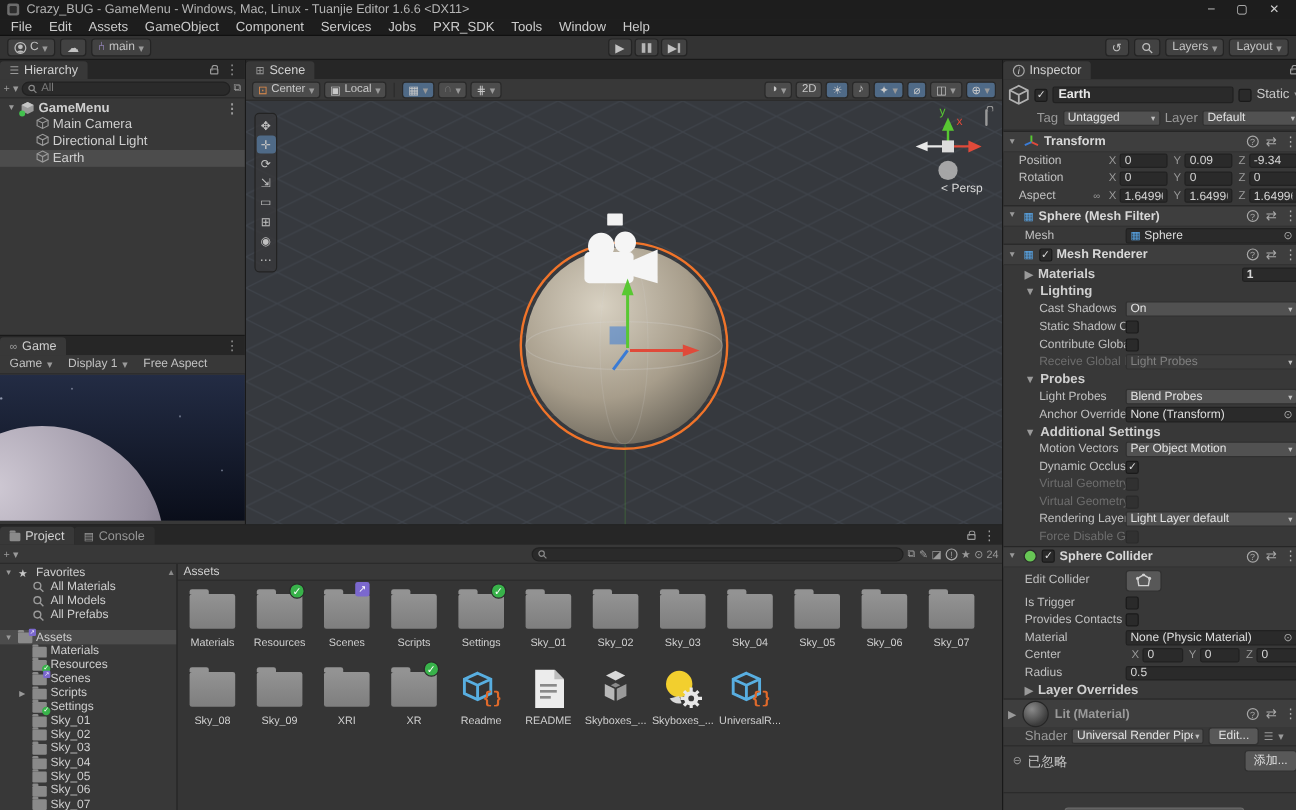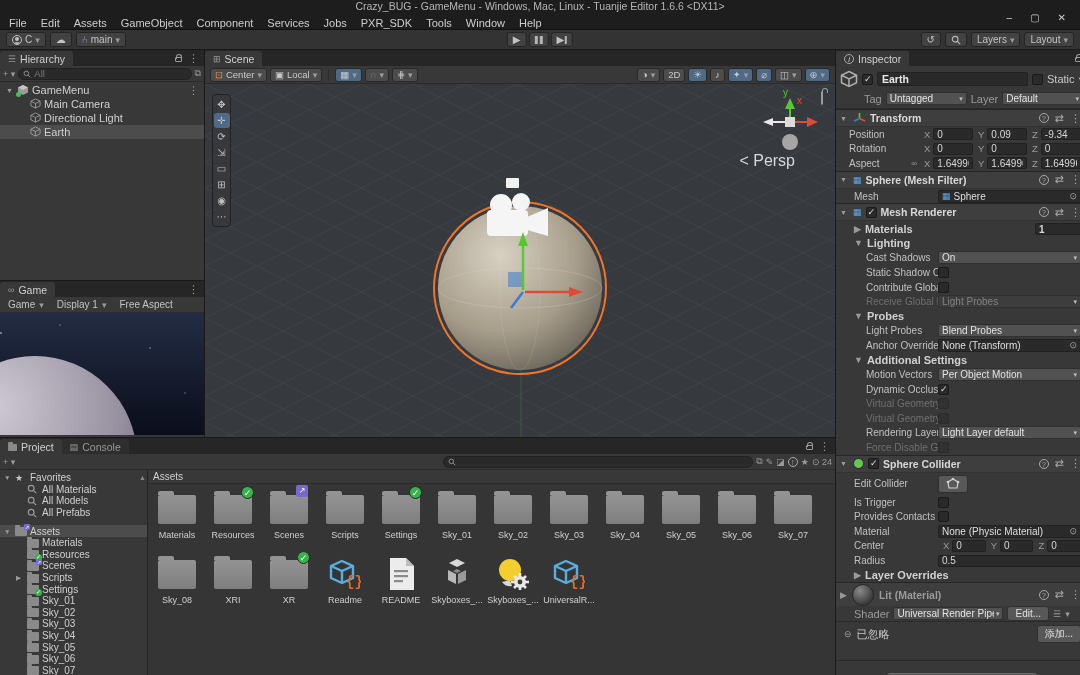--- a/index.html
+++ b/index.html
@@ -1,20 +1,20 @@
 <!DOCTYPE html>
 <html><head>
 <meta charset="utf-8">
 <style>
   * { box-sizing: border-box; margin: 0; padding: 0; }
   html,body { width:1080px; height:675px; overflow:hidden; }
   body { font-family:"Liberation Sans", sans-serif; font-size:11px; color:#c8c8c8; background:#282828; }
 
   
-  .titlebar { height:16px; background:#1d1d1d; display:flex; align-items:center; padding:0 6px; color:#b5b5b5; font-size:10.5px;flex-direction:column; }
+  .titlebar { height:16px; background:#1d1d1d; display:flex; align-items:center; padding:0 6px; color:#b5b5b5; font-size:10.5px; }
   .appicon { width:10px; height:10px; background:#6d6d6d; border-radius:2px; margin-right:6px; position:relative; }
   .appicon::after { content:""; position:absolute; inset:2px; background:#2d2d2d; border-radius:1px; }
   .win-controls { margin-left:auto; display:flex; gap:18px; color:#cfcfcf; font-size:10px; padding-right:8px; }
   .win-controls span { cursor:default; }
 
   .menubar { height:14px; background:#1d1d1d; border-bottom:1px solid #101010; display:flex; align-items:center; padding:0 2px; }
   .menu-item { padding:0 7px; color:#cccccc; font-size:11px; }
 
   .toolbar { height:20px; background:#333333; border-bottom:1px solid #191919; display:flex; align-items:center; padding:0 6px; position:relative; }
   .tb-group { display:flex; gap:4px; align-items:center; }
@@ -47,21 +47,21 @@
   .searchbox { flex:1; height:12px; background:#2a2a2a; border:1px solid #212121; border-radius:6px; display:flex; align-items:center; padding:0 4px; gap:3px; }
   .searchbox input { flex:1; background:transparent; border:none; outline:none; color:#cfcfcf; font-size:9.5px; font-family:inherit; min-width:0; }
   .searchbox input::placeholder { color:#7b7b7b; }
   .mini { color:#9a9a9a; font-size:9px; }
 
   
   .hierarchy { height:235px; display:flex; flex-direction:column; background:#383838; border-bottom:1px solid #191919; }
   .tree { flex:1; overflow:hidden; padding-top:1px; }
   .hrow { height:14px; display:flex; align-items:center; gap:3px; padding-left:30px; color:#cfcfcf; }
   .hrow.sel { background:#4c4c4c; }
-  .hroot { padding-left:6px; font-weight:normal; }
+  .hroot { padding-left:6px; font-weight:bold; }
   .harrow { color:#9a9a9a; font-size:7px; width:8px; }
   .hscene-ic { position:relative; width:12px; height:12px; }
   .hscene-ic .dot { position:absolute; width:5px; height:5px; background:#43c14e; border-radius:50%; left:-1px; bottom:-1px; }
   .hkebab { margin-left:auto; padding-right:5px; color:#9a9a9a; }
 
   
   .game { flex:1; display:flex; flex-direction:column; background:#383838; }
   .game-view { flex:1; position:relative; overflow:hidden; }
   .gdrop { display:flex; align-items:center; gap:4px; padding:0 5px; color:#c2c2c2; font-size:10px; }
 
@@ -70,21 +70,21 @@
   .scene-toolbar { height:18px; background:#383838; border-bottom:1px solid #2b2b2b; display:flex; align-items:center; padding:0 5px; gap:3px; flex-shrink:0; }
   .st-btn { height:14px; background:#4c4c4c; border:1px solid #292929; border-radius:3px; display:inline-flex; align-items:center; gap:3px; padding:0 4px; color:#c8c8c8; font-size:9.5px; }
   .st-btn.on { background:#4f6a87; }
   .st-btn.dim { color:#777; }
   .st-sep { width:1px; height:12px; background:#2b2b2b; margin:0 3px; }
   .st-right { margin-left:auto; display:flex; gap:3px; }
   .scene-view { flex:1; position:relative; overflow:hidden; }
   .tools-strip { position:absolute; left:7px; top:10px; width:19px; background:#38383Bcc; border:1px solid #232323; border-radius:4px; display:flex; flex-direction:column; align-items:center; padding:2px 0; gap:1px; }
   .tool { width:16px; height:15px; border-radius:3px; display:flex; align-items:center; justify-content:center; color:#c0c0c0; font-size:10px; }
   .tool.active { background:#4f6a87; }
-  .persp-label { position:absolute; right:40px; top:68px; color:#d8d8d8; font-size:16px; }
+  .persp-label { position:absolute; right:16px; top:68px; color:#d8d8d8; font-size:10px; }
   .scene-lock { position:absolute; right:12px; top:8px; }
 
   
   .project-panel { flex:1; display:flex; flex-direction:column; background:#383838; border-top:1px solid #191919; }
   .proj-body { flex:1; display:flex; min-height:0; }
   .proj-sidebar { width:148px; border-right:1px solid #242424; overflow:hidden; position:relative; padding-top:2px; }
   .srow { height:11.6px; display:flex; align-items:center; gap:3px; padding-left:4px; color:#cfcfcf; font-size:10px; white-space:nowrap; }
   .srow.i1 { padding-left:16px; }
   .srow.sel { background:#4c4c4c; }
   .srow.gap-top { margin-top:7px; }
@@ -864,20 +864,28 @@
 
               <div class="gitem">
                 <span class="gicon folder">
                   <span class="gi gi-folder"></span>
 
                   <span class="gbadge"></span>
                 </span>
                 <span class="glabel">Sky_08</span>
               </div>
 
+              <div class="gitem">
+                <span class="gicon folder">
+                  <span class="gi gi-folder"></span>
+
+                  <span class="gbadge"></span>
+                </span>
+                <span class="glabel">Sky_09</span>
+              </div>
 
 
 
 
               <div class="gitem">
                 <span class="gicon folder">
                   <span class="gi gi-folder"></span>
 
                   <span class="gbadge"></span>
                 </span>

